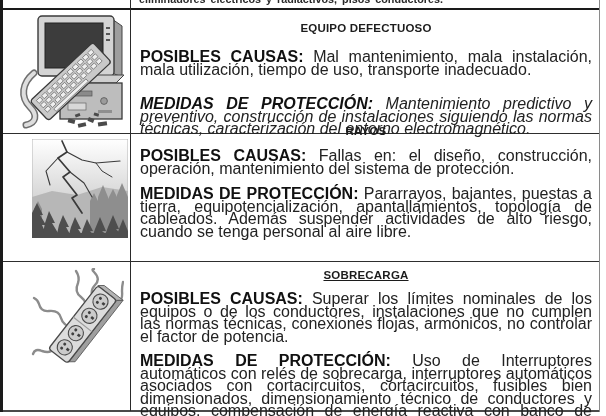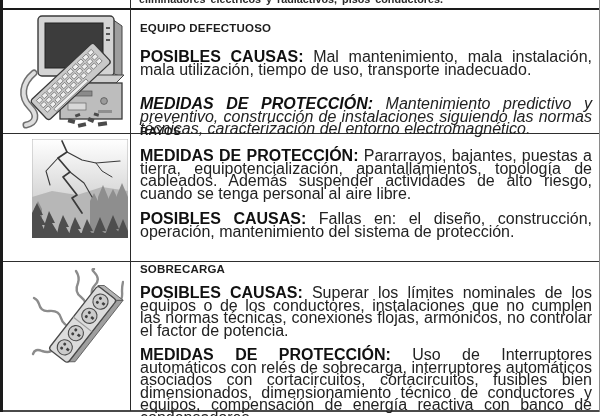--- a/index.html
+++ b/index.html
@@ -18,36 +18,36 @@
   .topfrag-clip{
     position:absolute;left:139px;top:0;width:455px;height:7px;overflow:hidden;
   }
   .topfrag-clip span{
     position:absolute;left:0;top:-7px;font-size:10.8px;line-height:13px;
     color:#2a2a2a;white-space:nowrap;word-spacing:2px;font-weight:bold;
   }
   .imgcell{position:absolute;}
   .textcell{position:absolute;left:140px;width:452px;}
   .row-title{
-    font-weight:bold;font-size:11.5px;letter-spacing:.2px;
+    text-align:center;font-weight:bold;font-size:11.5px;letter-spacing:.2px;
   }
   .para{
     font-size:16px;line-height:12.5px;text-align:justify;color:#222;
   }
   .para b{color:#111;}
   .tc1{top:8px;height:126px;}
   .tc1 .row-title{margin-top:14px;}
   .tc1 .p1{margin-top:17px;}
   .tc1 .p2{margin-top:22px;font-style:italic;}
   .tc2{top:116px;height:127px;}
   .tc2 .row-title{margin-top:9px;}
   .tc2 .p1{margin-top:13px;}
   .tc2 .p2{margin-top:13px;}
   .tc3{top:262px;height:148px;}
-  .tc3 .row-title{margin-top:1px;}
+  .tc3 .row-title{margin-top:7px;text-decoration:underline;}
   .tc3 .p1{margin-top:12px;}
   .tc3 .p2{margin-top:12px;}
   svg{display:block;}
 </style>
 </head>
 <body>
 
 <div id="page">
 
   <div class="hline b-top"></div>
@@ -174,22 +174,22 @@
         <path d="M30,2 L35,13 L26,19 L38,33 L31,38 L45,56 L40,59 L50,74"></path>
         <path d="M35,13 L50,21 L64,24 L88,22" stroke-width="1.2"></path>
         <path d="M64,24 L70,32 L80,38" stroke-width="1"></path>
         <path d="M38,33 L52,44 L60,58" stroke-width="1.1"></path>
         <path d="M26,19 L14,32 L18,46" stroke-width="1.1"></path>
       </g>
     </svg>
   </div>
   <div class="textcell tc2">
     <div class="row-title">RAYOS</div>
+    <div class="para p1"><b>POSIBLES CAUSAS:</b> <span>Fallas en: el diseño, construcción, operación, mantenimiento del sistema de protección.</span></div>
     <div class="para p2"><b>MEDIDAS DE PROTECCIÓN:</b> <span>Pararrayos, bajantes, puestas a tierra, equipotencialización, apantallamientos, topología de cableados. Además suspender actividades de alto riesgo, cuando se tenga personal al aire libre.</span></div>
-    <div class="para p1"><b>POSIBLES CAUSAS:</b> <span>Fallas en: el diseño, construcción, operación, mantenimiento del sistema de protección.</span></div>
   </div>
 
   <div class="imgcell" style="left:22px;top:268px;">
     <svg width="102" height="100" viewBox="0 0 102 100">
 
       <g fill="none" stroke="#8c8c8c" stroke-width="2.4" stroke-linecap="round">
         <path d="M72,32 q-5,-9 1,-15 q6,-6 -1,-13 q-3,-3 0,-3"></path>
         <path d="M78,34 q11,-7 17,-3 q6,4 5,-8 q0,-5 1,-9"></path>
         <path d="M64,46 q2,-12 -5,-17 q-7,-5 -3,-14 q2,-6 -2,-12"></path>
         <path d="M52,60 q-11,-2 -13,-10 q-2,-8 -12,-7 q-8,1 -10,-7 q-1,-4 -5,-6"></path>

